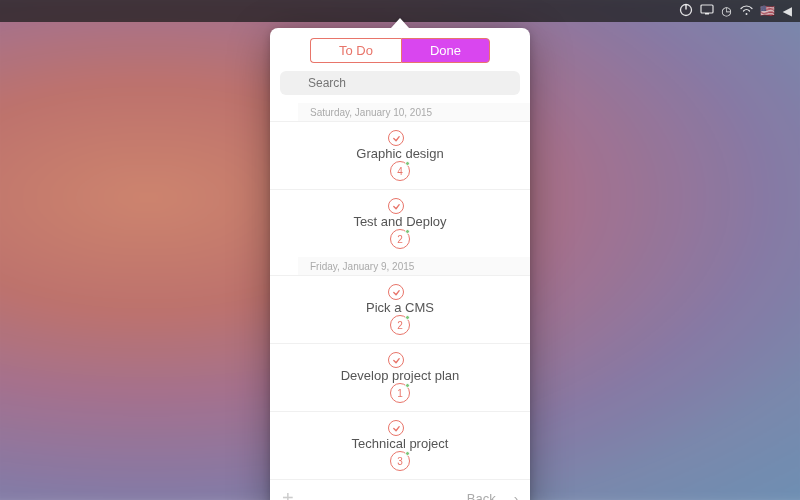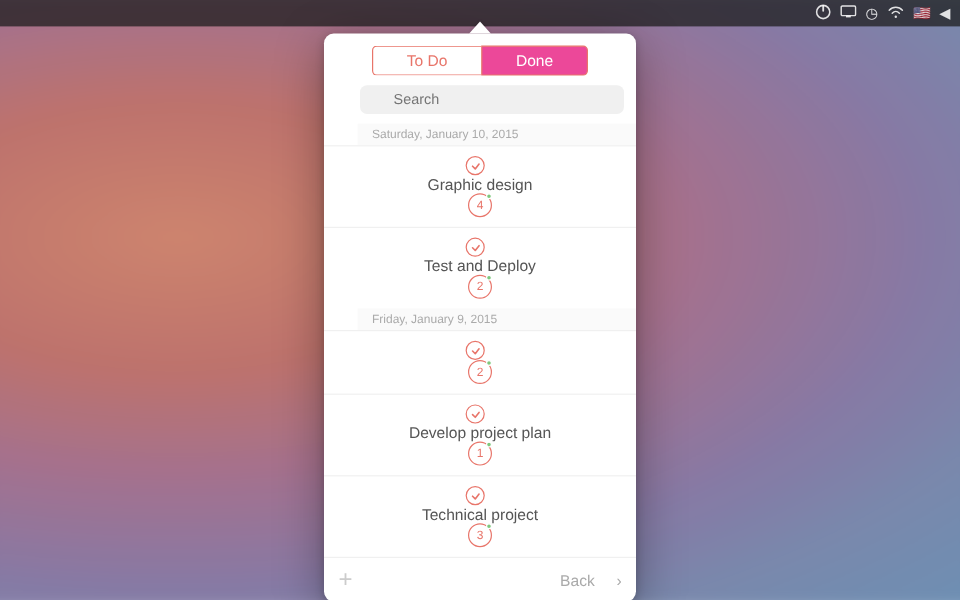--- a/index.html
+++ b/index.html
@@ -96,28 +96,27 @@
       background: transparent;
     }
 
     .tab:first-child {
       border-radius: 4px 0 0 4px;
       border-right: none;
     }
 
     .tab:last-child {
       border-radius: 0 4px 4px 0;
-      background: #ec4899;
+      background: #d946ef;
       color: #fff;
     }
 
     
     .search-container {
       padding: 0 10px 8px;
-      margin-left: 20px;
     }
 
     .search-box {
       width: 100%;
       background: #f0f0f0;
       border: none;
       border-radius: 6px;
       padding: 5px 10px 5px 28px;
       font-size: 12px;
       color: #999;
@@ -325,20 +324,21 @@
   </div>
 
   <div class="date-header">Friday, January 9, 2015</div>
 
   <div class="task-row">
     <div class="check-icon">
       <svg viewBox="0 0 10 10" fill="none">
           <polyline points="2,5 4.5,7.5 8,3" stroke="#e8756a" stroke-width="1.5" stroke-linecap="round" stroke-linejoin="round"></polyline>
         </svg>
     </div>
+    <span class="task-label">Pick a CMS</span>
     <div class="task-badge">
       <span>2</span>
       <div class="badge-dot"></div>
     </div>
   </div>
 
   <div class="task-row">
     <div class="check-icon">
       <svg viewBox="0 0 10 10" fill="none">
           <polyline points="2,5 4.5,7.5 8,3" stroke="#e8756a" stroke-width="1.5" stroke-linecap="round" stroke-linejoin="round"></polyline>

